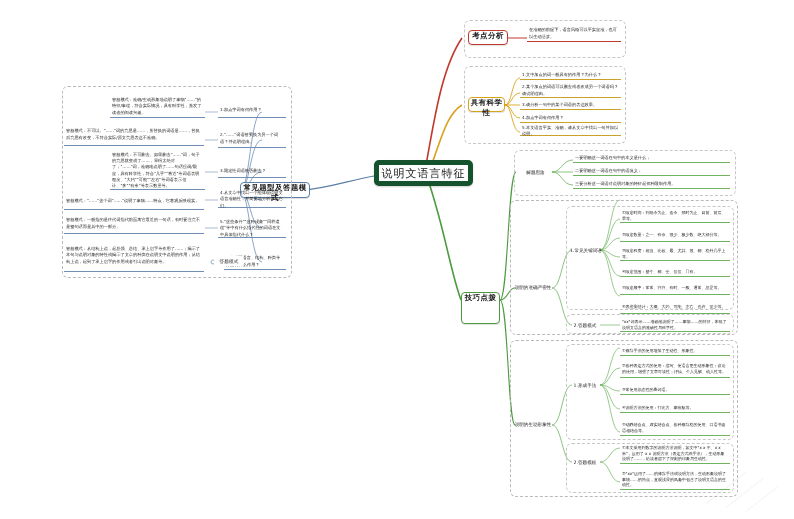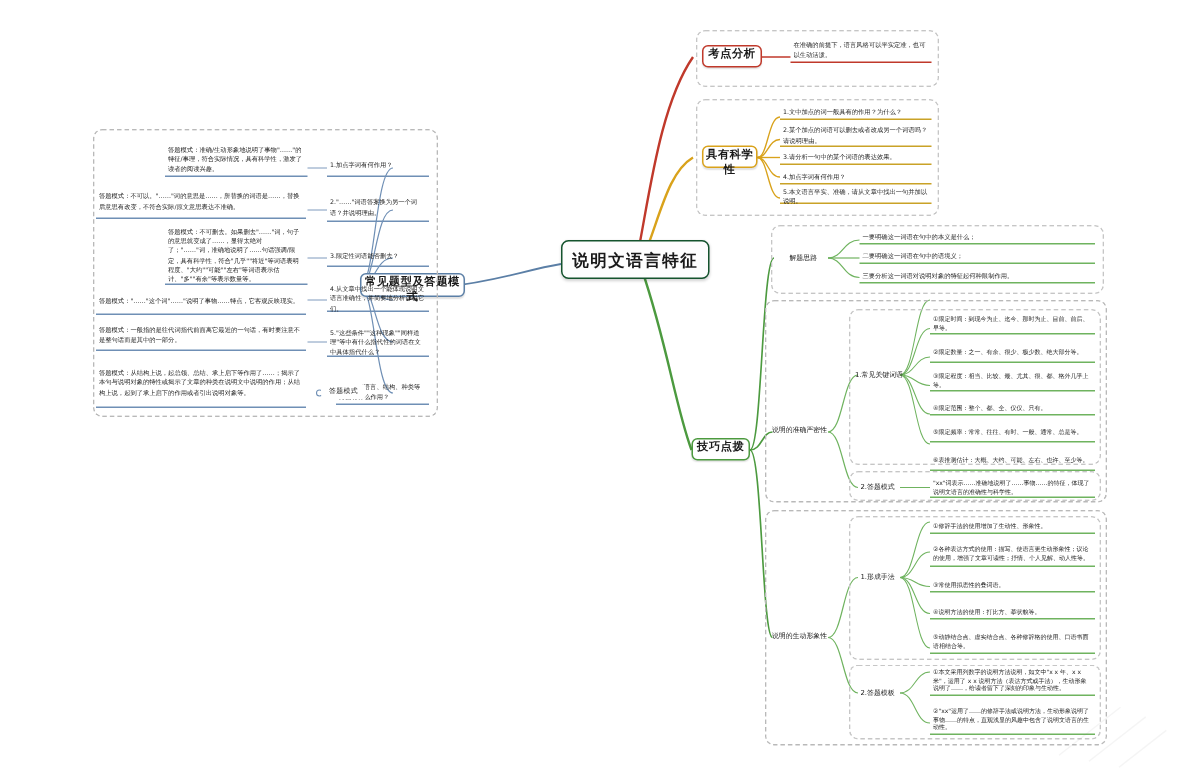--- a/index.html
+++ b/index.html
@@ -8,23 +8,23 @@
     background:#ffffff;
     font-family:"DejaVu Sans","Liberation Sans",sans-serif;
     overflow:hidden;position:relative;
   }
   .canvas{position:absolute;inset:0;}
   svg.wires{position:absolute;left:0;top:0;width:794px;height:519px;pointer-events:none;}
 
   
   .node{position:absolute;box-sizing:border-box;background:#fff;}
   .center-node{
-    border:1px solid #14532d;border-radius:5px;
+    border:5px solid #14532d;border-radius:5px;
     background:#fdfdfd;
-    font-size:11px;font-weight:bold;color:#1a1a1a;
+    font-size:11px;font-weight:normal;color:#1a1a1a;
     display:flex;align-items:center;justify-content:center;
     letter-spacing:1px;
     box-shadow:0 1px 2px rgba(0,0,0,.18);
   }
   .branch-node{
     border:1px solid #888;border-radius:4px;
     font-size:7.5px;font-weight:bold;color:#1a1a1a;
     display:flex;align-items:flex-start;justify-content:center;
     letter-spacing:.4px;text-align:center;
     box-shadow:0 1px 1px rgba(0,0,0,.12);
@@ -217,21 +217,21 @@
   <div class="leaf" style="left:520px;top:101px;width:101px;height:9px;">
     <span>3.请分析一句中的某个词语的表达效果。</span>
   </div>
   <div class="leaf" style="left:520px;top:114px;width:101px;height:9px;">
     <span>4.加点字词有何作用？</span>
   </div>
   <div class="leaf" style="left:520px;top:127px;width:101px;height:9px;">
     <span>5.本文语言平实、准确，请从文章中找出一句并加以说明。</span>
   </div>
 
-  <div class="node branch-node branch-green" style="left:461px;top:292px;width:39px;height:15px;">
+  <div class="node branch-node branch-green" style="left:461px;top:292px;width:39px;height:32px;">
     <span>技巧点拨</span>
   </div>
 
   <div class="group group-tight" style="left:514px;top:150px;width:222px;height:46px;"></div>
   <div class="label-plain" style="left:519px;top:166px;width:33px;height:12px;">
     <span>解题思路</span>
   </div>
   <div class="leaf green" style="left:573px;top:154px;width:157px;height:9px;">
     <span>一要明确这一词语在句中的本义是什么；</span>
   </div>

